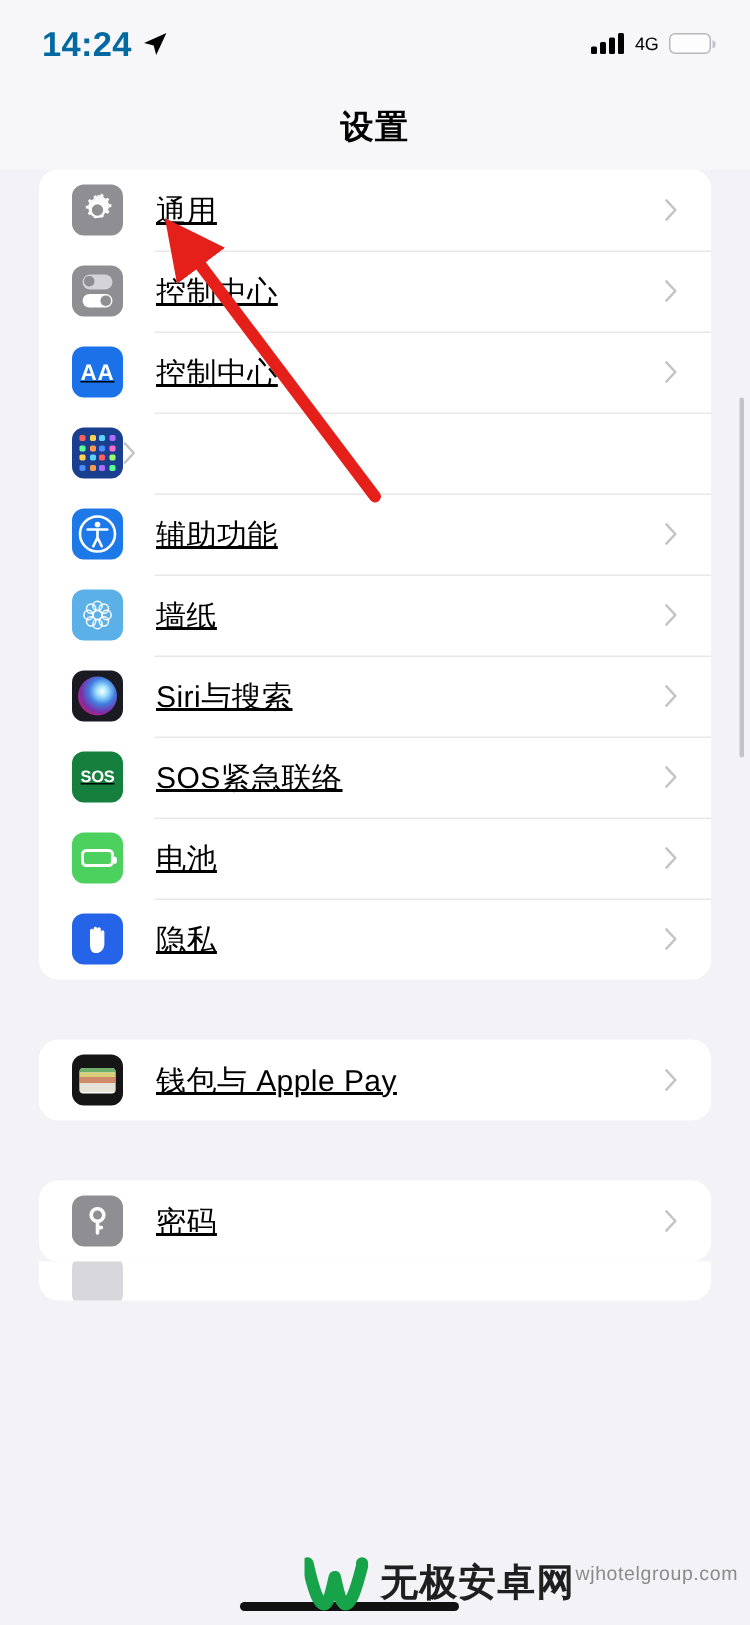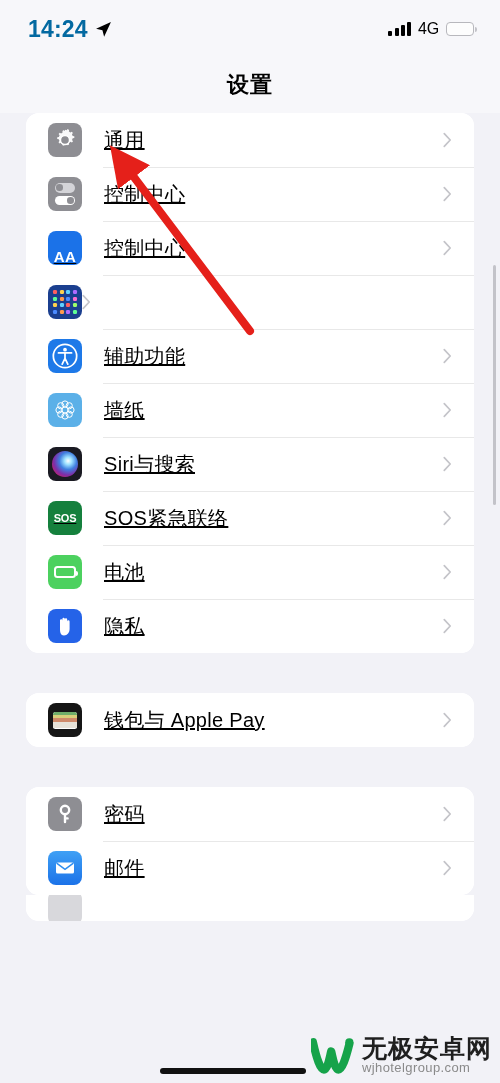--- a/index.html
+++ b/index.html
@@ -39,21 +39,21 @@
     display: flex;
     align-items: center;
     gap: 7px;
   }
   .signal-bars { display: flex; align-items: flex-end; gap: 2.2px; height: 14px; }
   .signal-bars i { width: 4px; background: #000; border-radius: 1px; display: block; }
   .signal-bars i:nth-child(1){ height: 5px; }
   .signal-bars i:nth-child(2){ height: 8px; }
   .signal-bars i:nth-child(3){ height: 11px; }
   .signal-bars i:nth-child(4){ height: 14px; }
-  .net-label { font-size: 16px; color: #000; font-weight: 500; letter-spacing: -0.2px; }
+  .net-label { font-size: 12px; color: #000; font-weight: 500; letter-spacing: -0.2px; }
   .battery {
     width: 28px; height: 14px;
     border: 1.4px solid #b8b8bd;
     border-radius: 4px;
     position: relative;
     padding: 1.6px;
     background: #fdfdfd;
   }
   .battery::after {
     content: "";
@@ -141,21 +141,21 @@
     margin-right: 22px;
     width: 9px;
     height: 16px;
     flex: 0 0 9px;
   }
   .chevron svg { display: block; }
 
   
   .ic-gear { background: #8e8e93; }
   .ic-control { background: #8e8e93; }
-  .ic-display { background: #1b72e8; align-items: flex-end; }
+  .ic-display { background: #1b72e8; }
   .ic-home { background: #1b3f8f; }
   .ic-access { background: #1e79e8; }
   .ic-wallpaper { background: #5bb0e8; }
   .ic-siri { background: #1a1a22; }
   .ic-faceid { background: #4cd15f; }
   .ic-sos { background: #15803d; }
   .ic-exposure { background: #ffffff; border: 1px solid #ececec; }
   .ic-battery { background: #4cd15f; }
   .ic-privacy { background: #2563e8; }
   .ic-appstore { background: linear-gradient(160deg,#2aa8f2 0%,#1b72e8 100%); }
@@ -256,21 +256,21 @@
   .watermark {
     position: absolute;
     right: 8px;
     bottom: 8px;
     display: flex;
     align-items: center;
     gap: 7px;
     z-index: 50;
   }
   .wm-logo { width: 44px; height: 40px; display:block; }
-  .wm-text { display:flex; flex-direction:column; line-height:1.05; }
+  .wm-text { display:flex; flex-direction:row; line-height:1.05; }
   .wm-cn { font-size: 25px; font-weight: bold; color:#1f1f1f; letter-spacing: 1px; }
   .wm-en { font-size: 13px; color:#8a8a8a; letter-spacing: 0.4px; }
 
   
   .home-indicator {
     position: absolute;
     left: 160px;
     bottom: 9px;
     width: 146px;
     height: 6px;
@@ -493,34 +493,20 @@
             <path d="M12 12.4V20M12 16.4h2.6" stroke="#fff" stroke-width="2.4" fill="none" stroke-linecap="round"></path>
           </svg>
         </div>
         <div class="row-label">密码</div>
         <div class="chevron">
           <svg viewBox="0 0 10 17" width="9" height="16">
             <path d="M1.4 1.4 L8 8.5 L1.4 15.6" stroke="#c4c4c9" stroke-width="1.9" fill="none" stroke-linecap="round" stroke-linejoin="round"></path>
           </svg>
         </div>
       </div>
-      <div class="row">
-        <div class="icon-box ic-mail">
-          <svg viewBox="0 0 24 24" width="24" height="24">
-            <rect x="3" y="6.4" width="18" height="11.2" rx="1.6" fill="#fff"></rect>
-            <path d="M3.6 7.2L12 13.4l8.4-6.2" stroke="#2f8ff0" stroke-width="1.5" fill="none"></path>
-          </svg>
-        </div>
-        <div class="row-label">邮件</div>
-        <div class="chevron">
-          <svg viewBox="0 0 10 17" width="9" height="16">
-            <path d="M1.4 1.4 L8 8.5 L1.4 15.6" stroke="#c4c4c9" stroke-width="1.9" fill="none" stroke-linecap="round" stroke-linejoin="round"></path>
-          </svg>
-        </div>
-      </div>
     </div>
     <div class="group" style="margin-top: 0px; border-radius: 0px 0px 13px 13px;">
       <div class="row" style="height: 26px;">
         <div class="icon-box ic-partial"></div>
       </div>
     </div>
   </div>
 
 <div class="scroll-indicator"></div>
 

